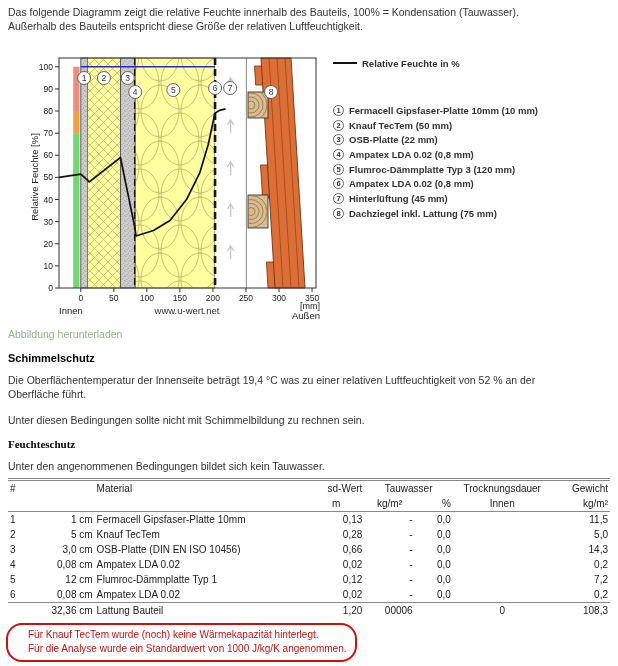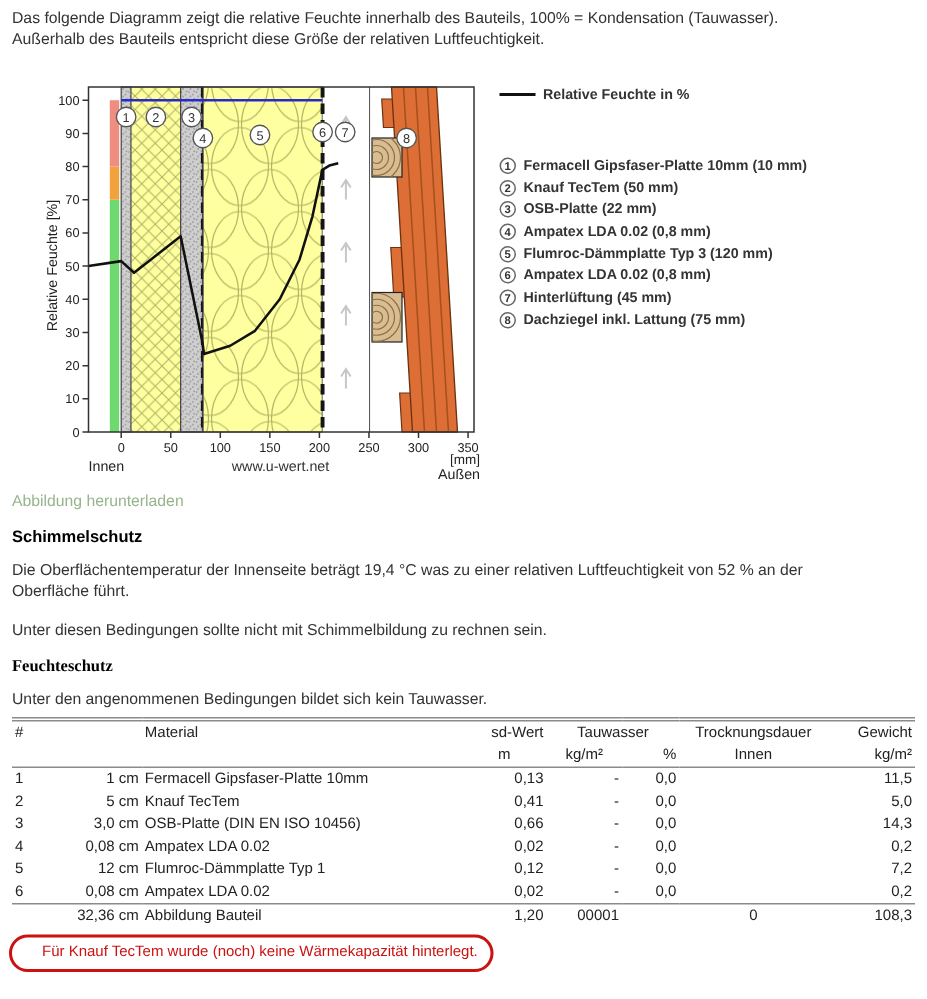--- a/index.html
+++ b/index.html
@@ -299,21 +299,21 @@
           <td class="ar">0,13</td>
           <td class="ar">-</td>
           <td class="ar">0,0</td>
           <td class="ac"></td>
           <td class="ar">11,5</td>
         </tr>
         <tr>
           <td class="al">2</td>
           <td class="ar">5 cm</td>
           <td class="al">Knauf TecTem</td>
-          <td class="ar">0,41</td>
+          <td class="ar">0,28</td>
           <td class="ar">-</td>
           <td class="ar">0,0</td>
           <td class="ac"></td>
           <td class="ar">5,0</td>
         </tr>
         <tr>
           <td class="al">3</td>
           <td class="ar">3,0 cm</td>
           <td class="al">OSB-Platte (DIN EN ISO 10456)</td>
           <td class="ar">0,66</td>
@@ -348,27 +348,28 @@
           <td class="al">Ampatex LDA 0.02</td>
           <td class="ar">0,02</td>
           <td class="ar">-</td>
           <td class="ar">0,0</td>
           <td class="ac"></td>
           <td class="ar">0,2</td>
         </tr>
         <tr class="total-row">
           <td class="al"></td>
           <td class="ar">32,36 cm</td>
-          <td class="al">Abbildung Bauteil</td>
+          <td class="al">Lattung Bauteil</td>
           <td class="ar">1,20</td>
-          <td class="ar">00001</td>
+          <td class="ar">00006</td>
           <td class="ar"></td>
           <td class="ac">0</td>
           <td class="ar">108,3</td>
         </tr>
       </tbody>
   </table>
 
   <div id="warning-box">
     <div>Für Knauf TecTem wurde (noch) keine Wärmekapazität hinterlegt.</div>
+    <div>Für die Analyse wurde ein Standardwert von 1000 J/kg/K angenommen.</div>
   </div>
 
 </div>
 
 </body></html>

